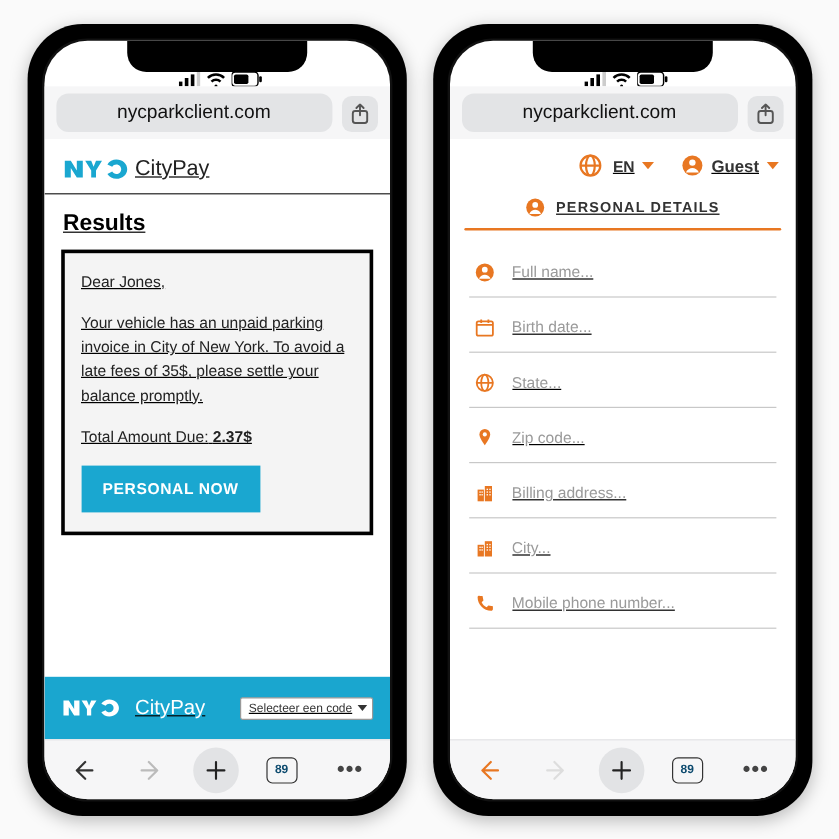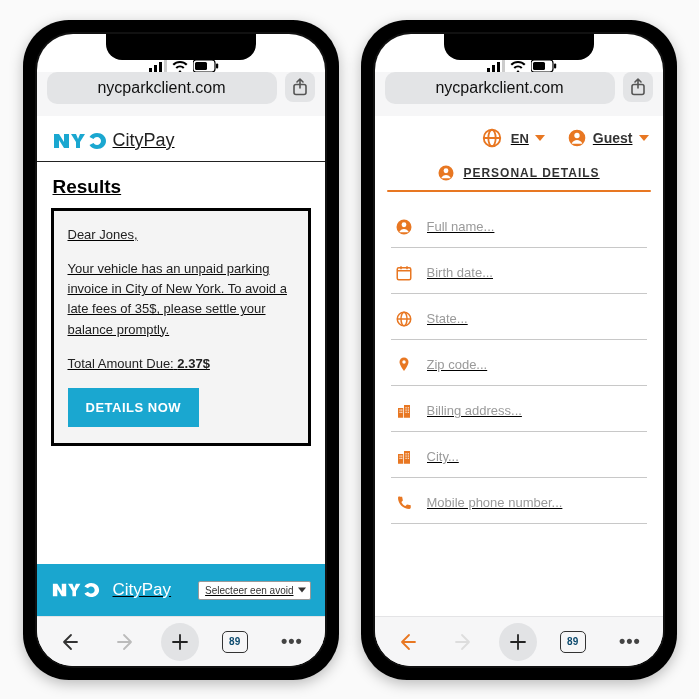--- a/index.html
+++ b/index.html
@@ -73,21 +73,21 @@
     font-size: 12px;
   }
   .sig-svg { display:block; }
   .wifi-svg { display:block; }
   .battery-svg { display:block; }
 
   
   .urlbar {
     height: 44px;
     display: flex;
-    align-items: flex-start;
+    align-items: flex-end;
     padding: 0 10px 6px 10px;
     gap: 8px;
     background: #f6f6f7;
   }
   .urlpill {
     flex: 1;
     height: 32px;
     background: #e3e4e6;
     border-radius: 10px;
     display: flex;
@@ -324,37 +324,37 @@
         <div class="results-h">Results</div>
 
         <div class="black-box">
           <div class="bb-text">
             <div class="block">Dear Jones,</div>
             <div class="block">Your vehicle has an unpaid parking invoice in City of New York. To avoid a late fees of 35$, please settle your balance promptly.</div>
             <div class="due">
               <span>Total Amount Due:</span>
               <strong>2.37$</strong>
             </div>
-            <button class="proceed-btn">DETAILS NOW</button>
+            <button class="proceed-btn">PERSONAL NOW</button>
           </div>
         </div>
 
         <div class="footer-band">
           <span class="nyc-logo">
             <svg width="50" height="16" viewBox="0 0 54 18">
                 <g fill="#fff">
                   <path d="M1 2h5l5 8V2h5v14h-5l-5-8v8H1z"></path>
                   <path d="M18 2h5l2 5 2-5h5l-5 8v6h-4v-6z"></path>
                   <path d="M44 1c5 0 9 3.5 9 8s-4 8-9 8c-3 0-6-1.5-7.5-4l4-2c.8 1.3 2 2 3.5 2 2.2 0 4-1.8 4-4s-1.8-4-4-4c-1.5 0-2.7.7-3.5 2l-4-2C38 2.5 41 1 44 1z"></path>
                 </g>
               </svg>
           </span>
           <span class="citypay-text2">CityPay</span>
           <div class="lang-select">
-            <span>Selecteer een avoid</span>
+            <span>Selecteer een code</span>
             <span class="caret"></span>
           </div>
         </div>
       </div>
 
       <div class="toolbar">
         <span class="tbar-icon">
           <svg width="20" height="20" viewBox="0 0 20 20">
               <path d="M12 3l-7 7 7 7M5 10h13" stroke="#333" stroke-width="1.8" fill="none" stroke-linecap="round" stroke-linejoin="round"></path>
             </svg>

